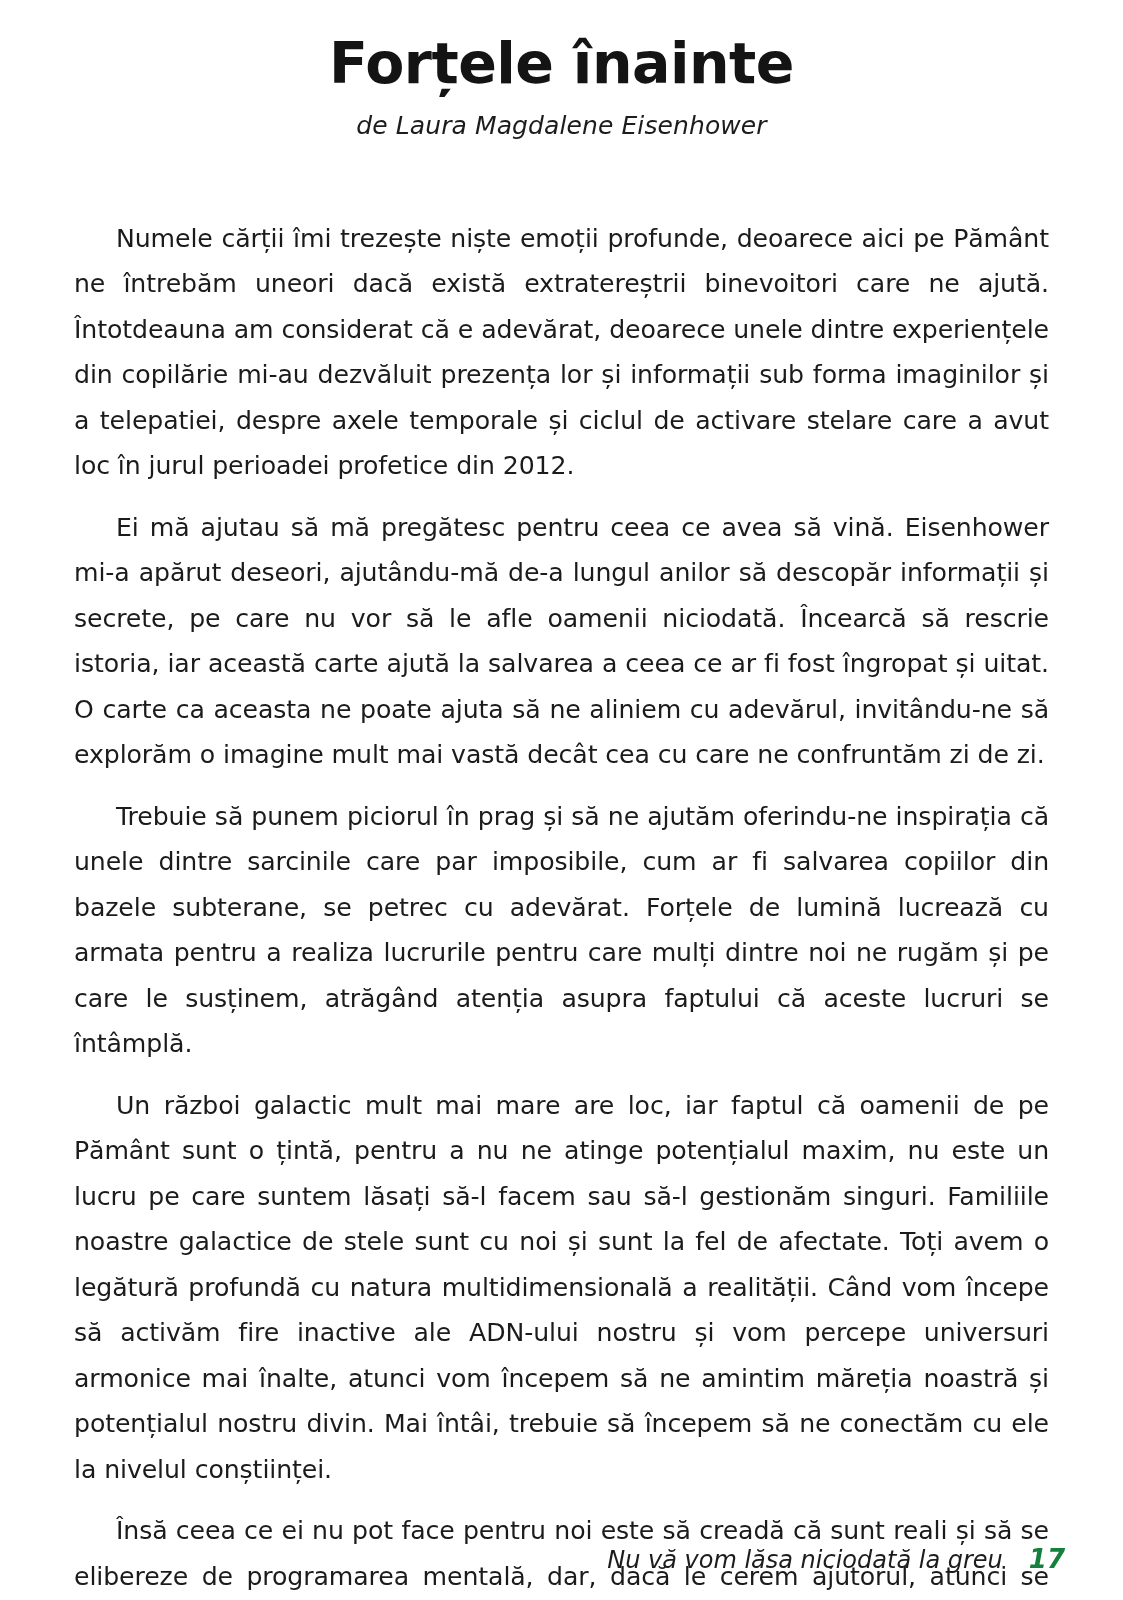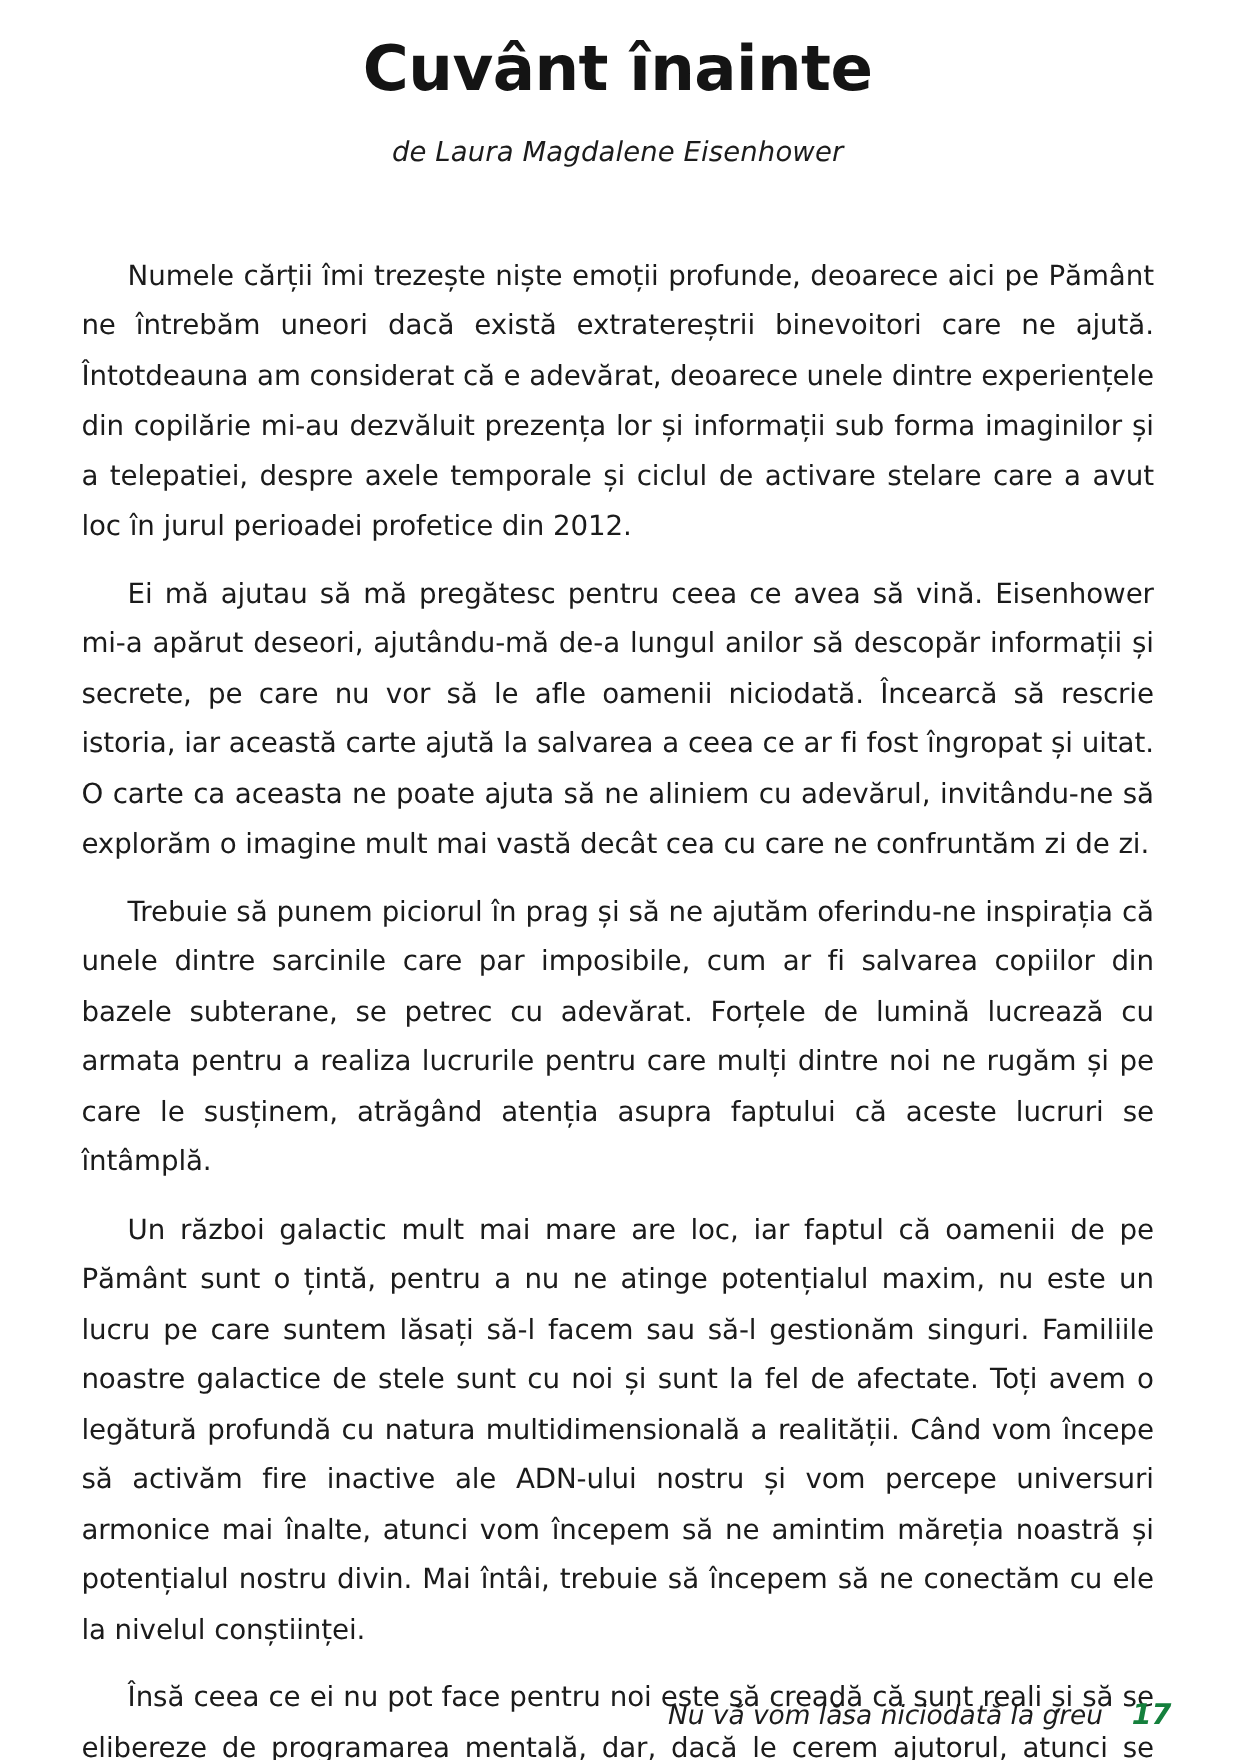--- a/index.html
+++ b/index.html
@@ -29,21 +29,21 @@
     font-size: 57px;
     letter-spacing: -0.5px;
     line-height: 1.1;
     margin: 14px 0 0 0;
     color: #141414;
   }
   .byline {
     text-align: center;
     font-style: italic;
     font-size: 25px;
-    margin-top: 28px;
+    margin-top: 16px;
     color: #1c1c1c;
     font-family: "DejaVu Sans", sans-serif;
     letter-spacing: 0.1px;
   }
   .body-text {
     margin-top: 76px;
     font-size: 25.2px;
     line-height: 45.5px;
     text-align: justify;
     text-justify: inter-word;
@@ -74,21 +74,21 @@
     margin-left: 26px;
     color: #15803d;
     font-style: italic;
   }
 </style>
 </head>
 <body>
 
 <div class="page">
 
-  <h1 class="title">Cuvânt înainte</h1>
+  <h1 class="title">Forțele înainte</h1>
 
   <div class="byline">de Laura Magdalene Eisenhower</div>
 
   <div class="body-text">
     <p>Numele cărții îmi trezește niște emoții profunde, deoarece aici pe Pământ ne întrebăm uneori dacă există extratereștrii binevoitori care ne ajută. Întotdeauna am considerat că e adevărat, deoarece unele dintre experiențele din copilărie mi-au dezvăluit prezența lor și informații sub forma imaginilor și a telepatiei, despre axele temporale și ciclul de activare stelare care a avut loc în jurul perioadei profetice din 2012.</p>
     <p>Ei mă ajutau să mă pregătesc pentru ceea ce avea să vină. Eisenhower mi-a apărut deseori, ajutându-mă de-a lungul anilor să descopăr informații și secrete, pe care nu vor să le afle oamenii niciodată. Încearcă să rescrie istoria, iar această carte ajută la salvarea a ceea ce ar fi fost îngropat și uitat. O carte ca aceasta ne poate ajuta să ne aliniem cu adevărul, invitându-ne să explorăm o imagine mult mai vastă decât cea cu care ne confruntăm zi de zi.</p>
     <p>Trebuie să punem piciorul în prag și să ne ajutăm oferindu-ne inspirația că unele dintre sarcinile care par imposibile, cum ar fi salvarea copiilor din bazele subterane, se petrec cu adevărat. Forțele de lumină lucrează cu armata pentru a realiza lucrurile pentru care mulți dintre noi ne rugăm și pe care le susținem, atrăgând atenția asupra faptului că aceste lucruri se întâmplă.</p>
     <p>Un război galactic mult mai mare are loc, iar faptul că oamenii de pe Pământ sunt o țintă, pentru a nu ne atinge potențialul maxim, nu este un lucru pe care suntem lăsați să-l facem sau să-l gestionăm singuri. Familiile noastre galactice de stele sunt cu noi și sunt la fel de afectate. Toți avem o legătură profundă cu natura multidimensională a realității. Când vom începe să activăm fire inactive ale ADN-ului nostru și vom percepe universuri armonice mai înalte, atunci vom începem să ne amintim măreția noastră și potențialul nostru divin. Mai întâi, trebuie să începem să ne conectăm cu ele la nivelul conștiinței.</p>
     <p>Însă ceea ce ei nu pot face pentru noi este să creadă că sunt reali și să se elibereze de programarea mentală, dar, dacă le cerem ajutorul, atunci se formează o legătură și o conexiune, iar fluxul creativ al vieților noastre ne poate ajuta să începem să găsim răspunsuri și căi de vindecare, de transformare și de depășire a acestor abuzuri. Unii ar putea experimenta un contact direct. Fie că are loc în timpul vieții tale sau nu, în cele din urmă se va întâmpla. Spre asta ne îndreptăm, spre conștiința noastră galactică, trăind</p>
   </div>

